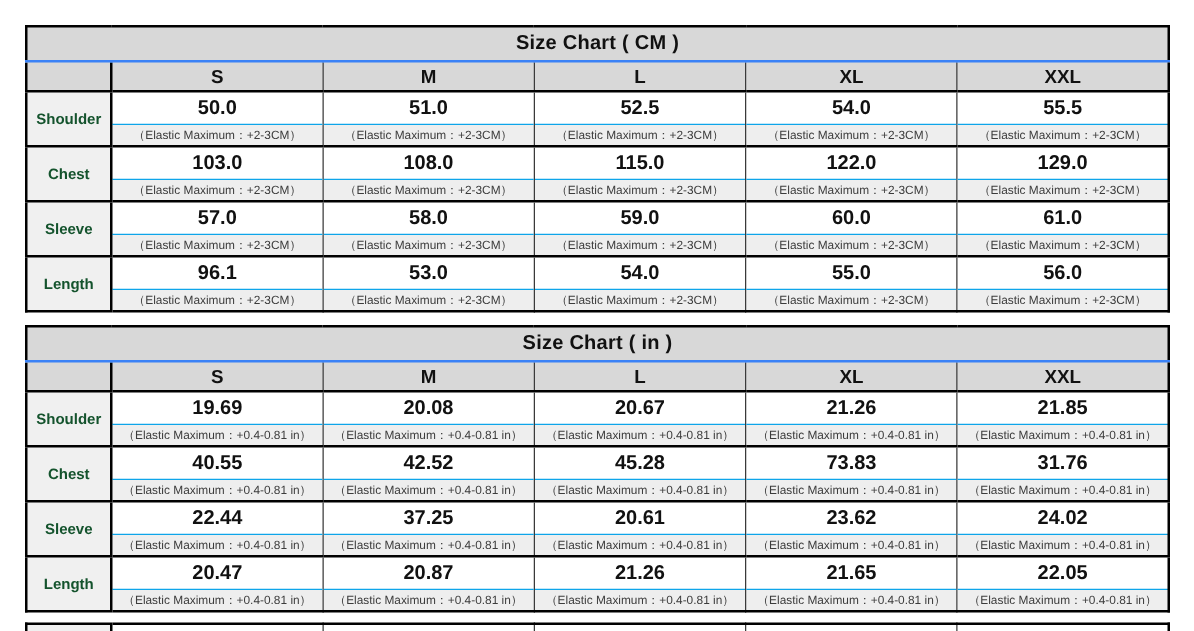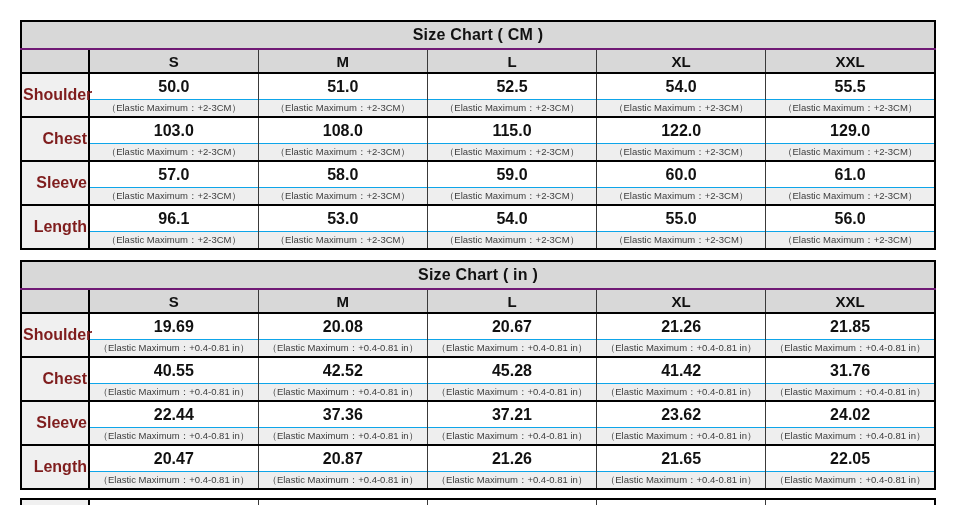--- a/index.html
+++ b/index.html
@@ -24,44 +24,44 @@
   .size-table { border: 2px solid #000; margin-bottom: 10px; }
   .weight-table { border: 2px solid #000; margin-top: -2px; }
 
   .title-cell {
     background: #d8d8d8;
     font-weight: bold;
     font-size: 16px;
     color: #111;
     text-align: center;
     height: 24px;
-    border-bottom: 2px solid #701a75;
+    border-bottom: 2px solid #3b82f6;
     letter-spacing: 0.2px;
   }
   .corner-cell {
     background: #d8d8d8;
     height: 20px;
     border-right: 2px solid #000;
   }
   .size-header-cell {
     background: #d8d8d8;
     font-weight: bold;
     font-size: 15px;
     color: #111;
     text-align: center;
     height: 20px;
     border-left: 1px solid #3a3a3a;
   }
   .value-row td { border-top: 2px solid #000; }
   .label-cell {
     background: #f0f0f0;
     font-weight: bold;
-    font-size: 16px;
-    color: #7f1d1d;
-    text-align: right;
+    font-size: 12px;
+    color: #14532d;
+    text-align: center;
     vertical-align: middle;
     border-right: 2px solid #000;
   }
   .value-cell {
     background: #ffffff;
     font-weight: bold;
     font-size: 16px;
     color: #111;
     text-align: center;
     height: 23px;
@@ -217,35 +217,35 @@
           <td class="elastic-cell">（Elastic Maximum：+0.4-0.81 in）</td>
           <td class="elastic-cell">（Elastic Maximum：+0.4-0.81 in）</td>
           <td class="elastic-cell">（Elastic Maximum：+0.4-0.81 in）</td>
           <td class="elastic-cell">（Elastic Maximum：+0.4-0.81 in）</td>
         </tr>
         <tr class="value-row">
           <td class="label-cell" rowspan="2">Chest</td>
           <td class="value-cell">40.55</td>
           <td class="value-cell">42.52</td>
           <td class="value-cell">45.28</td>
-          <td class="value-cell">41.42</td>
+          <td class="value-cell">73.83</td>
           <td class="value-cell">31.76</td>
         </tr>
         <tr>
           <td class="elastic-cell">（Elastic Maximum：+0.4-0.81 in）</td>
           <td class="elastic-cell">（Elastic Maximum：+0.4-0.81 in）</td>
           <td class="elastic-cell">（Elastic Maximum：+0.4-0.81 in）</td>
           <td class="elastic-cell">（Elastic Maximum：+0.4-0.81 in）</td>
           <td class="elastic-cell">（Elastic Maximum：+0.4-0.81 in）</td>
         </tr>
         <tr class="value-row">
           <td class="label-cell" rowspan="2">Sleeve</td>
           <td class="value-cell">22.44</td>
-          <td class="value-cell">37.36</td>
-          <td class="value-cell">37.21</td>
+          <td class="value-cell">37.25</td>
+          <td class="value-cell">20.61</td>
           <td class="value-cell">23.62</td>
           <td class="value-cell">24.02</td>
         </tr>
         <tr>
           <td class="elastic-cell">（Elastic Maximum：+0.4-0.81 in）</td>
           <td class="elastic-cell">（Elastic Maximum：+0.4-0.81 in）</td>
           <td class="elastic-cell">（Elastic Maximum：+0.4-0.81 in）</td>
           <td class="elastic-cell">（Elastic Maximum：+0.4-0.81 in）</td>
           <td class="elastic-cell">（Elastic Maximum：+0.4-0.81 in）</td>
         </tr>

